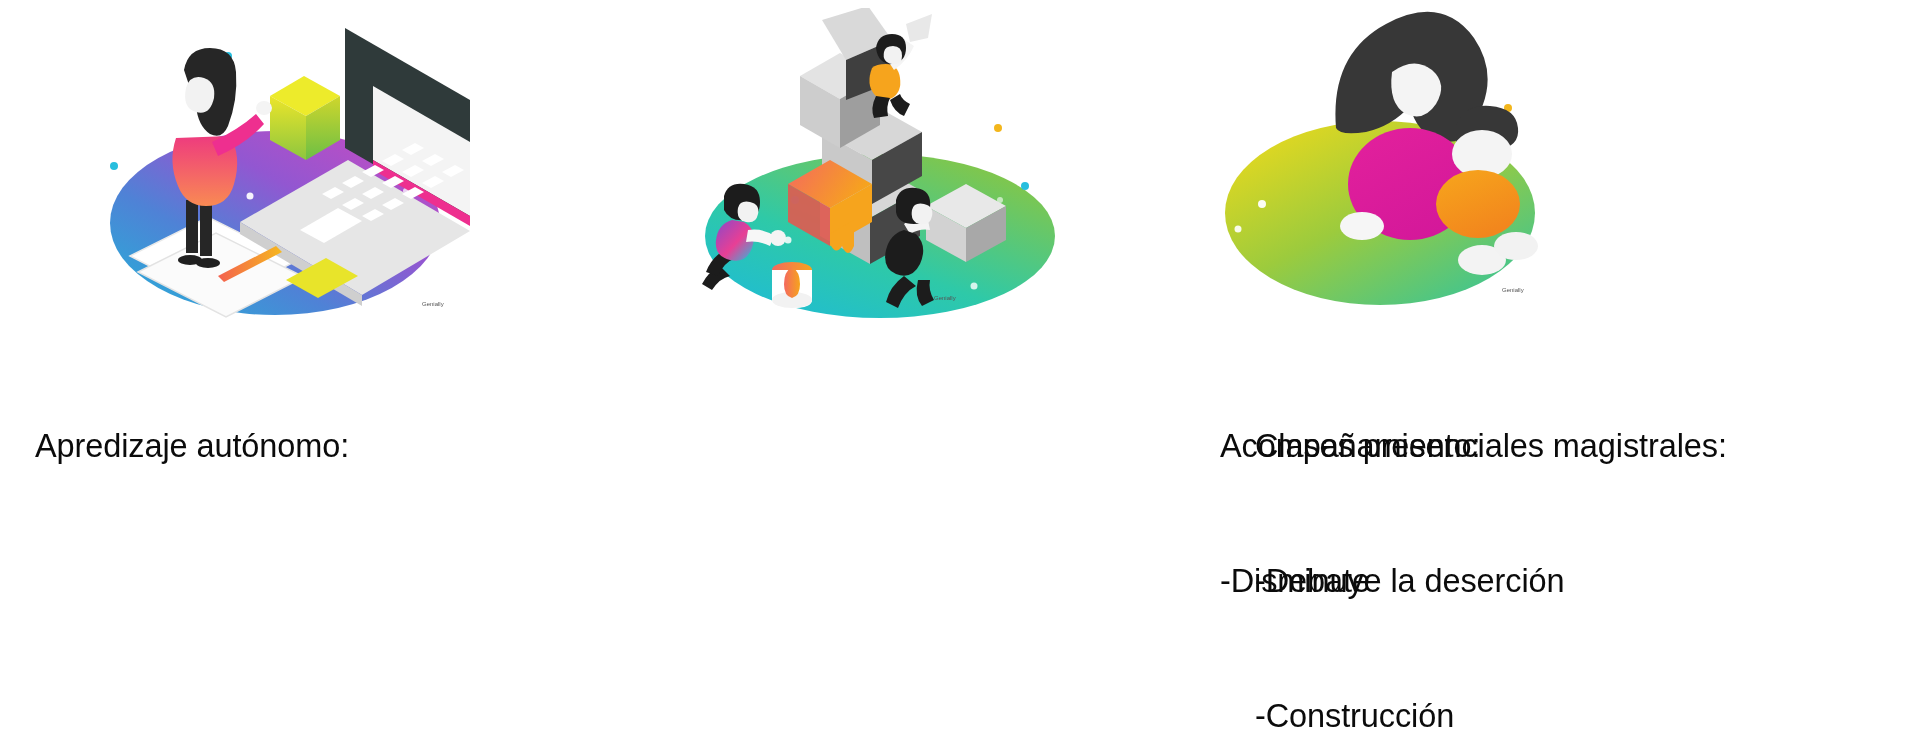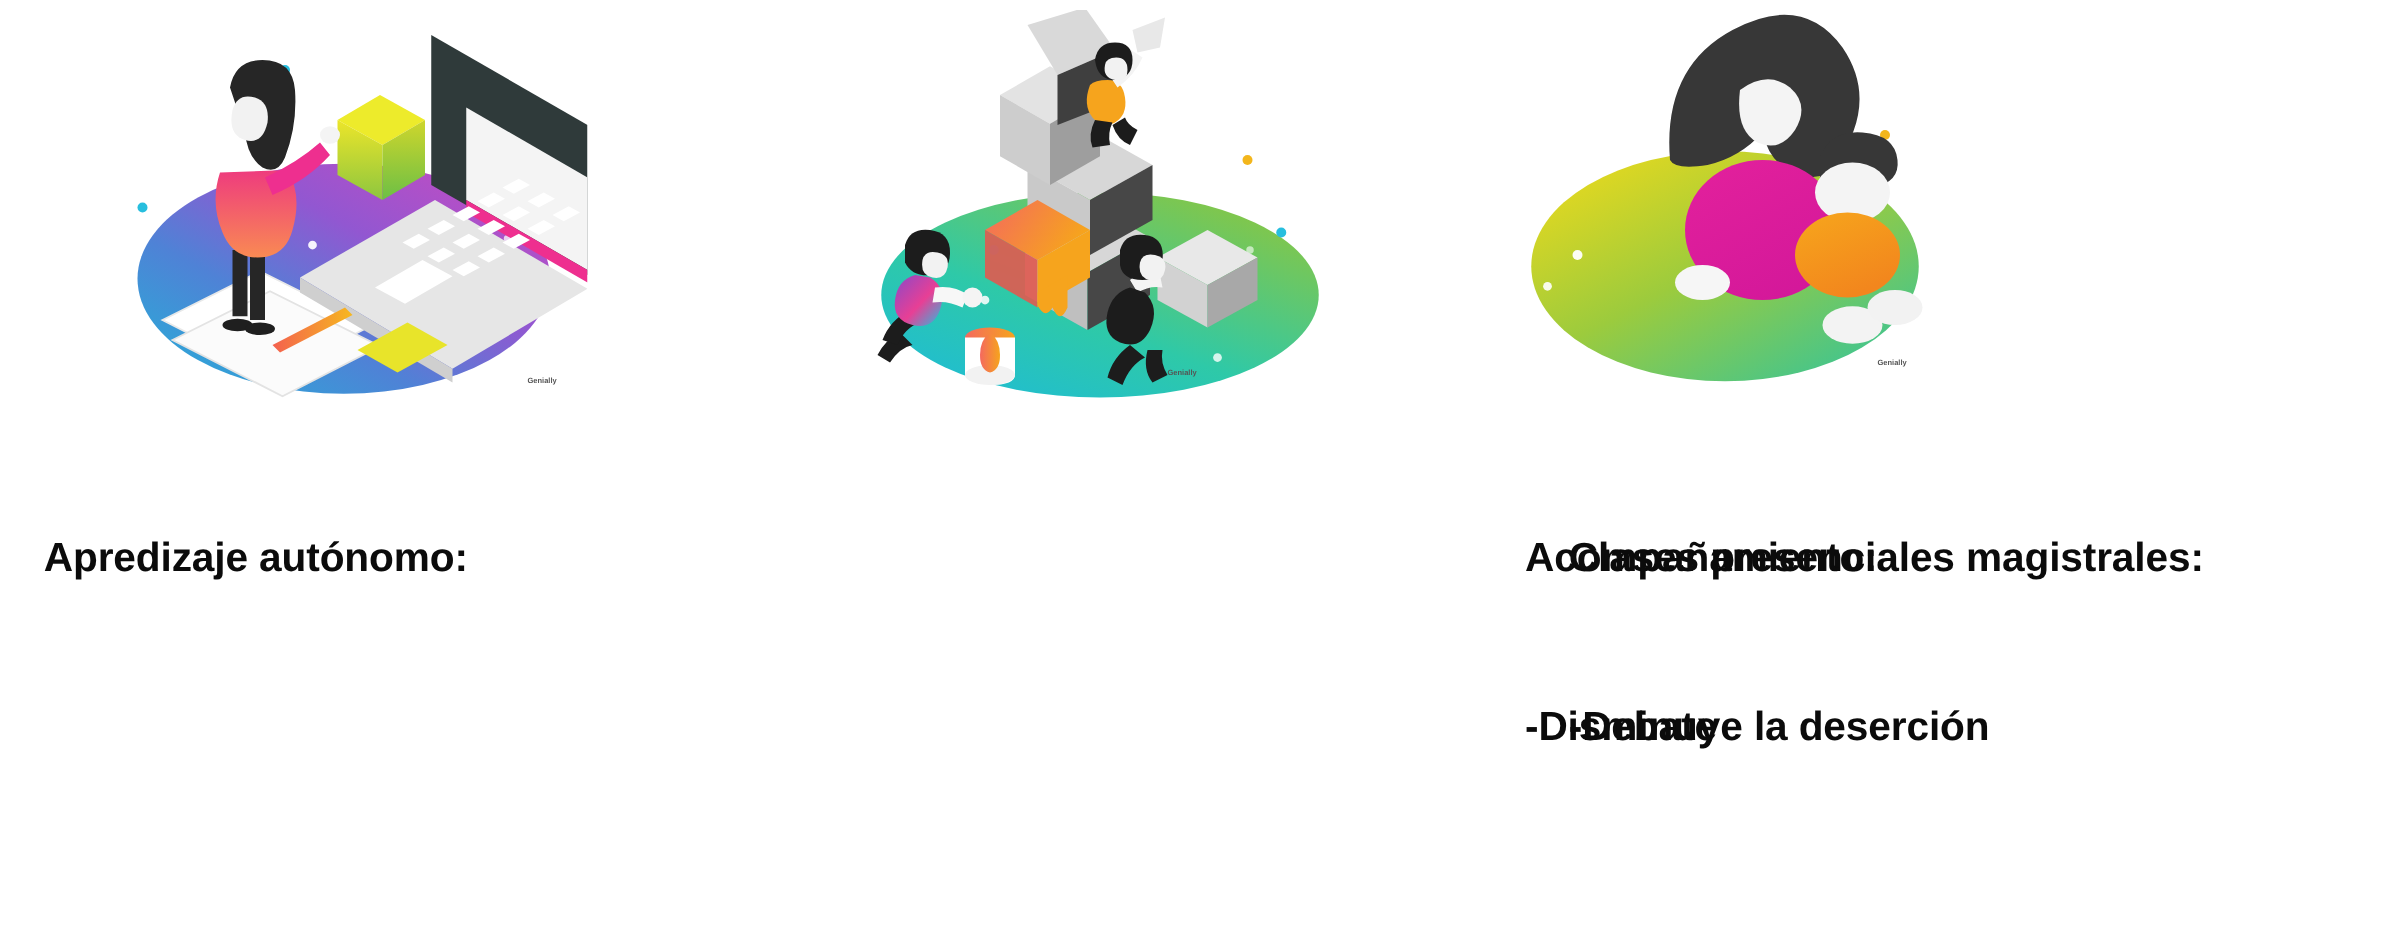--- a/index.html
+++ b/index.html
@@ -13,21 +13,20 @@
     font-family: "Liberation Sans", sans-serif;
     color: #0d0d0d;
     overflow: hidden;
     position: relative;
   }
   .slide {
     position: relative;
     width: 1910px;
     height: 748px;
     background: #ffffff;
-    font-weight: bold;
   }
   .column {
     position: absolute;
     top: 0;
     height: 748px;
   }
   #col-1 { left: 0px;    width: 620px; }
   #col-2 { left: 620px;  width: 600px; }
   #col-3 { left: 1220px; width: 690px; }
 
@@ -283,20 +282,21 @@
           <polygon points="226,16 252,6 248,30 230,34" fill="#e8e8e8"></polygon>
         </g>
 
         <text class="watermark" x="254" y="292">Genially</text>
       </svg>
     </div>
 
     <div class="text-block" id="text-2">
       <span class="text-line">Clases presenciales magistrales:</span>
       <span class="text-line">-Debate</span>
+      <span class="text-line">-Construcción</span>
       
       
       
     </div>
   </div>
 
   <div class="column" id="col-3">
 
     <div class="illustration" id="illus-3">
       <svg class="illus-svg" viewBox="0 0 330 318" xmlns="http://www.w3.org/2000/svg">

